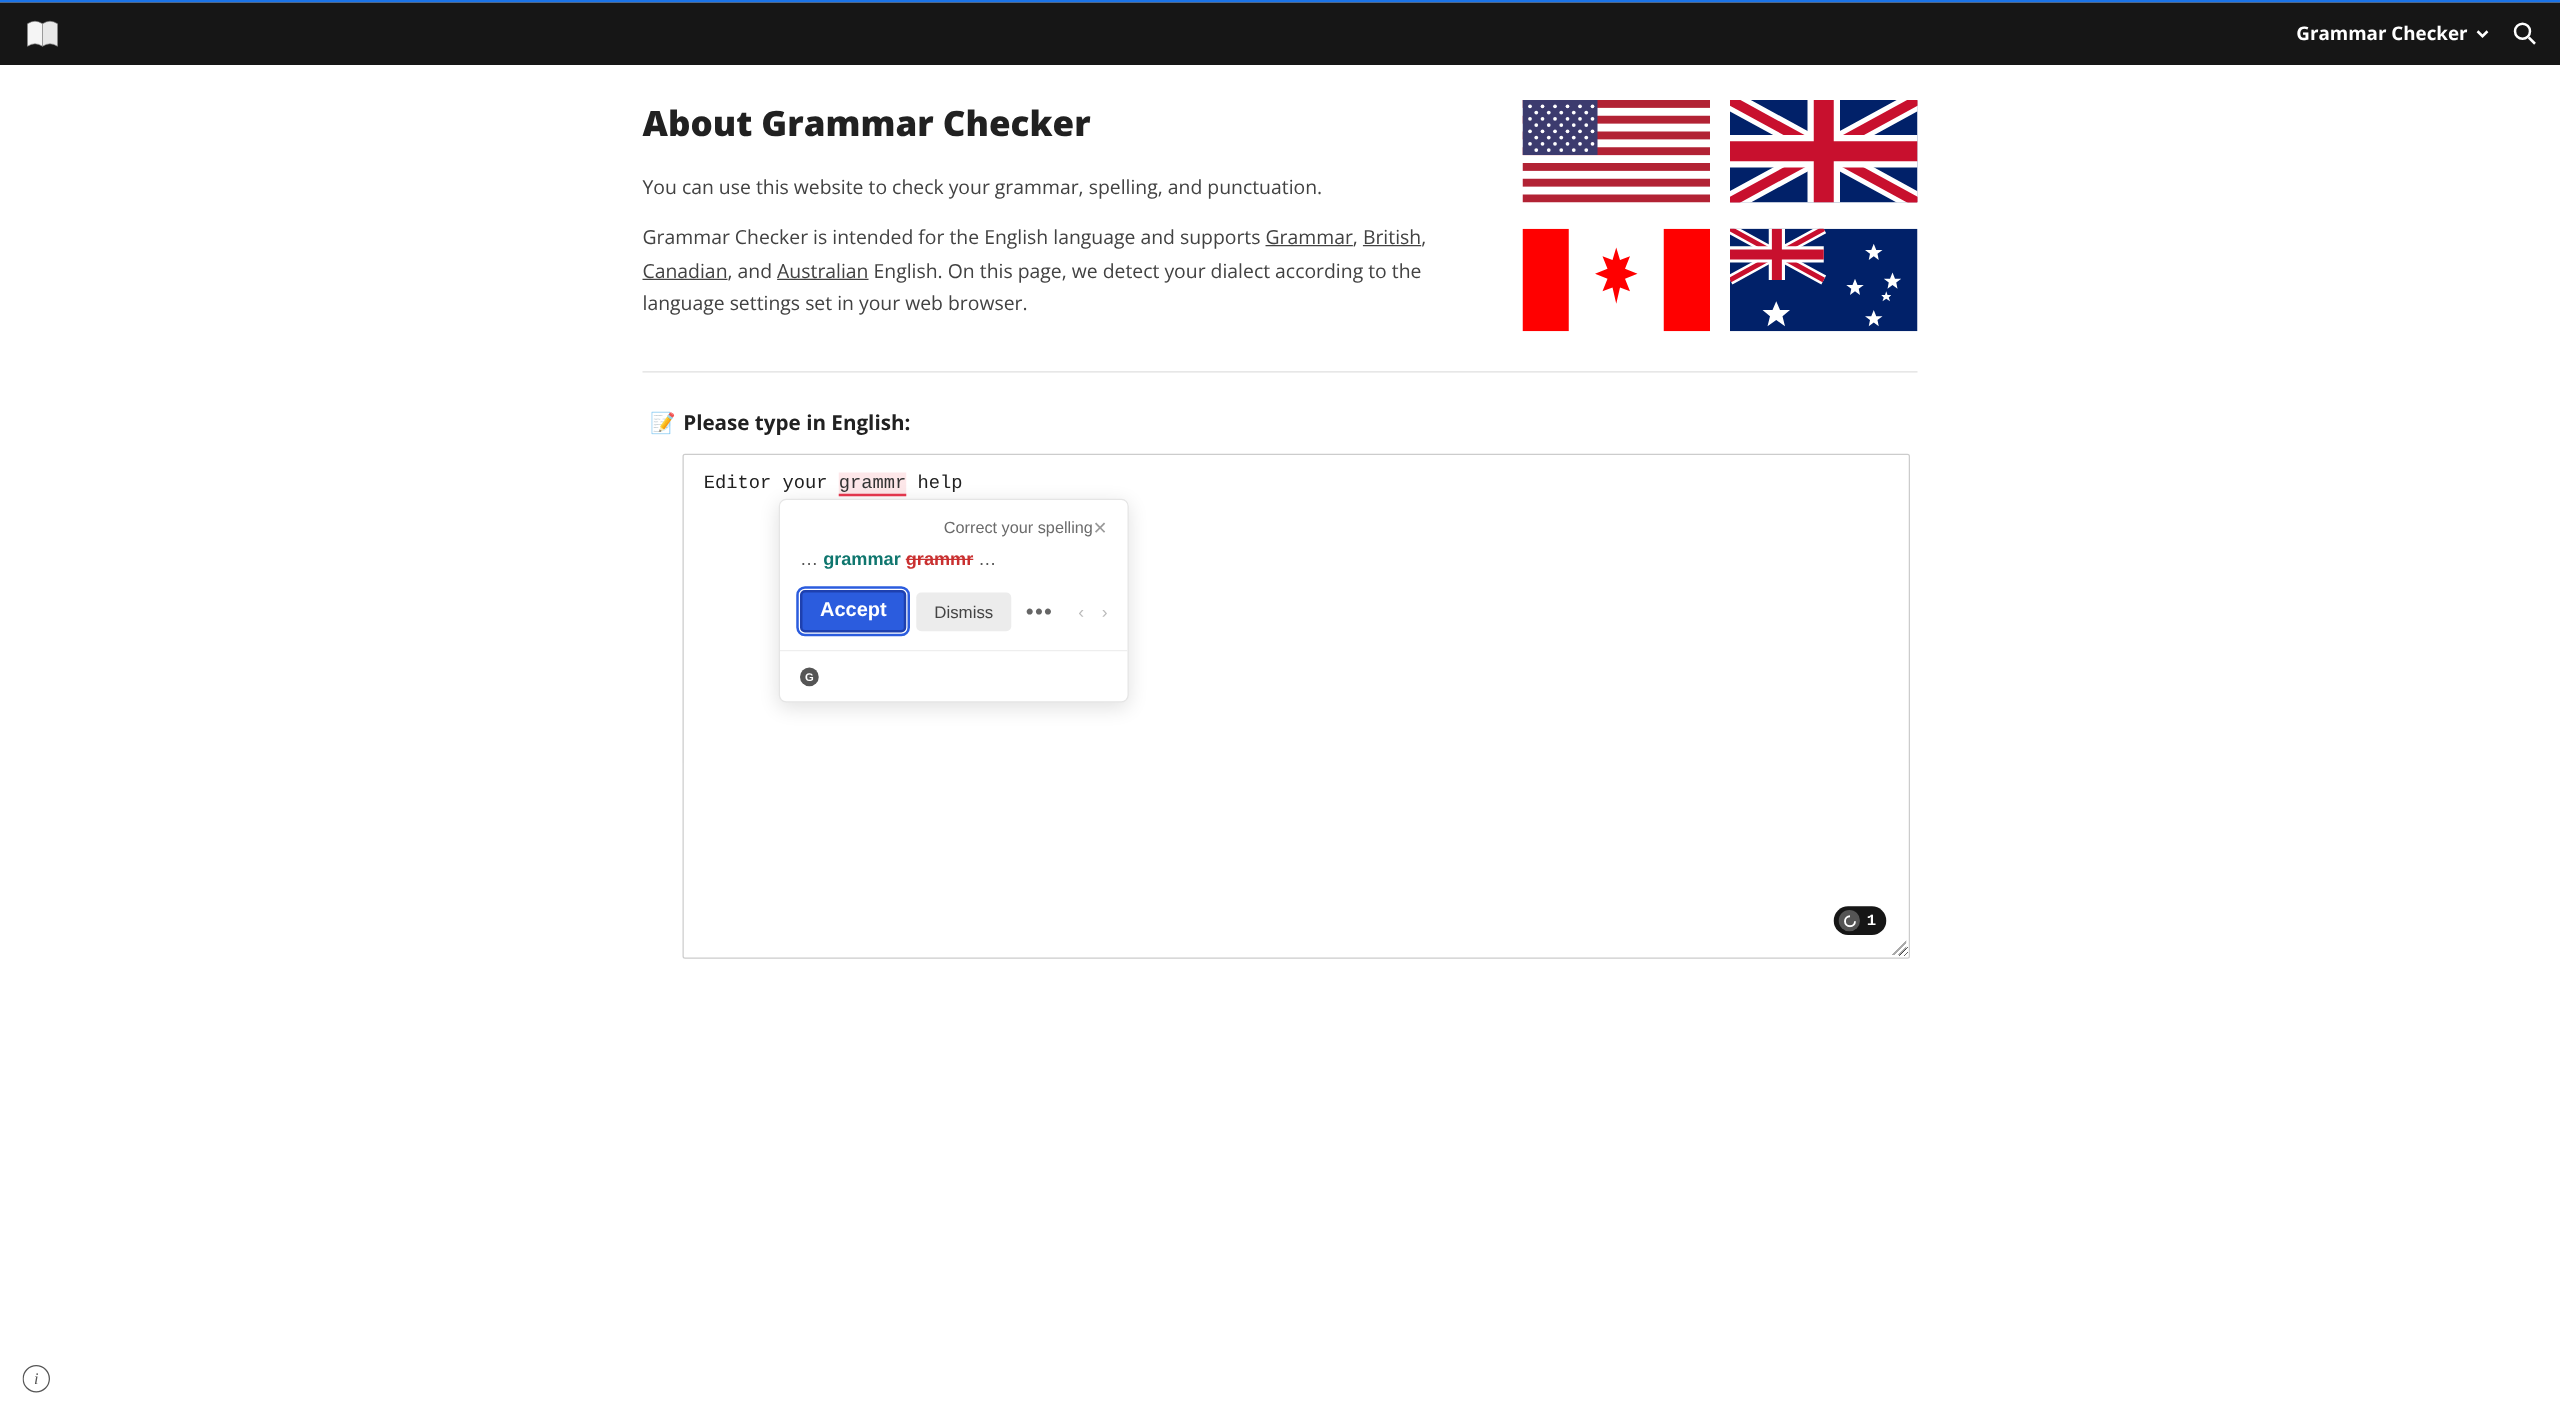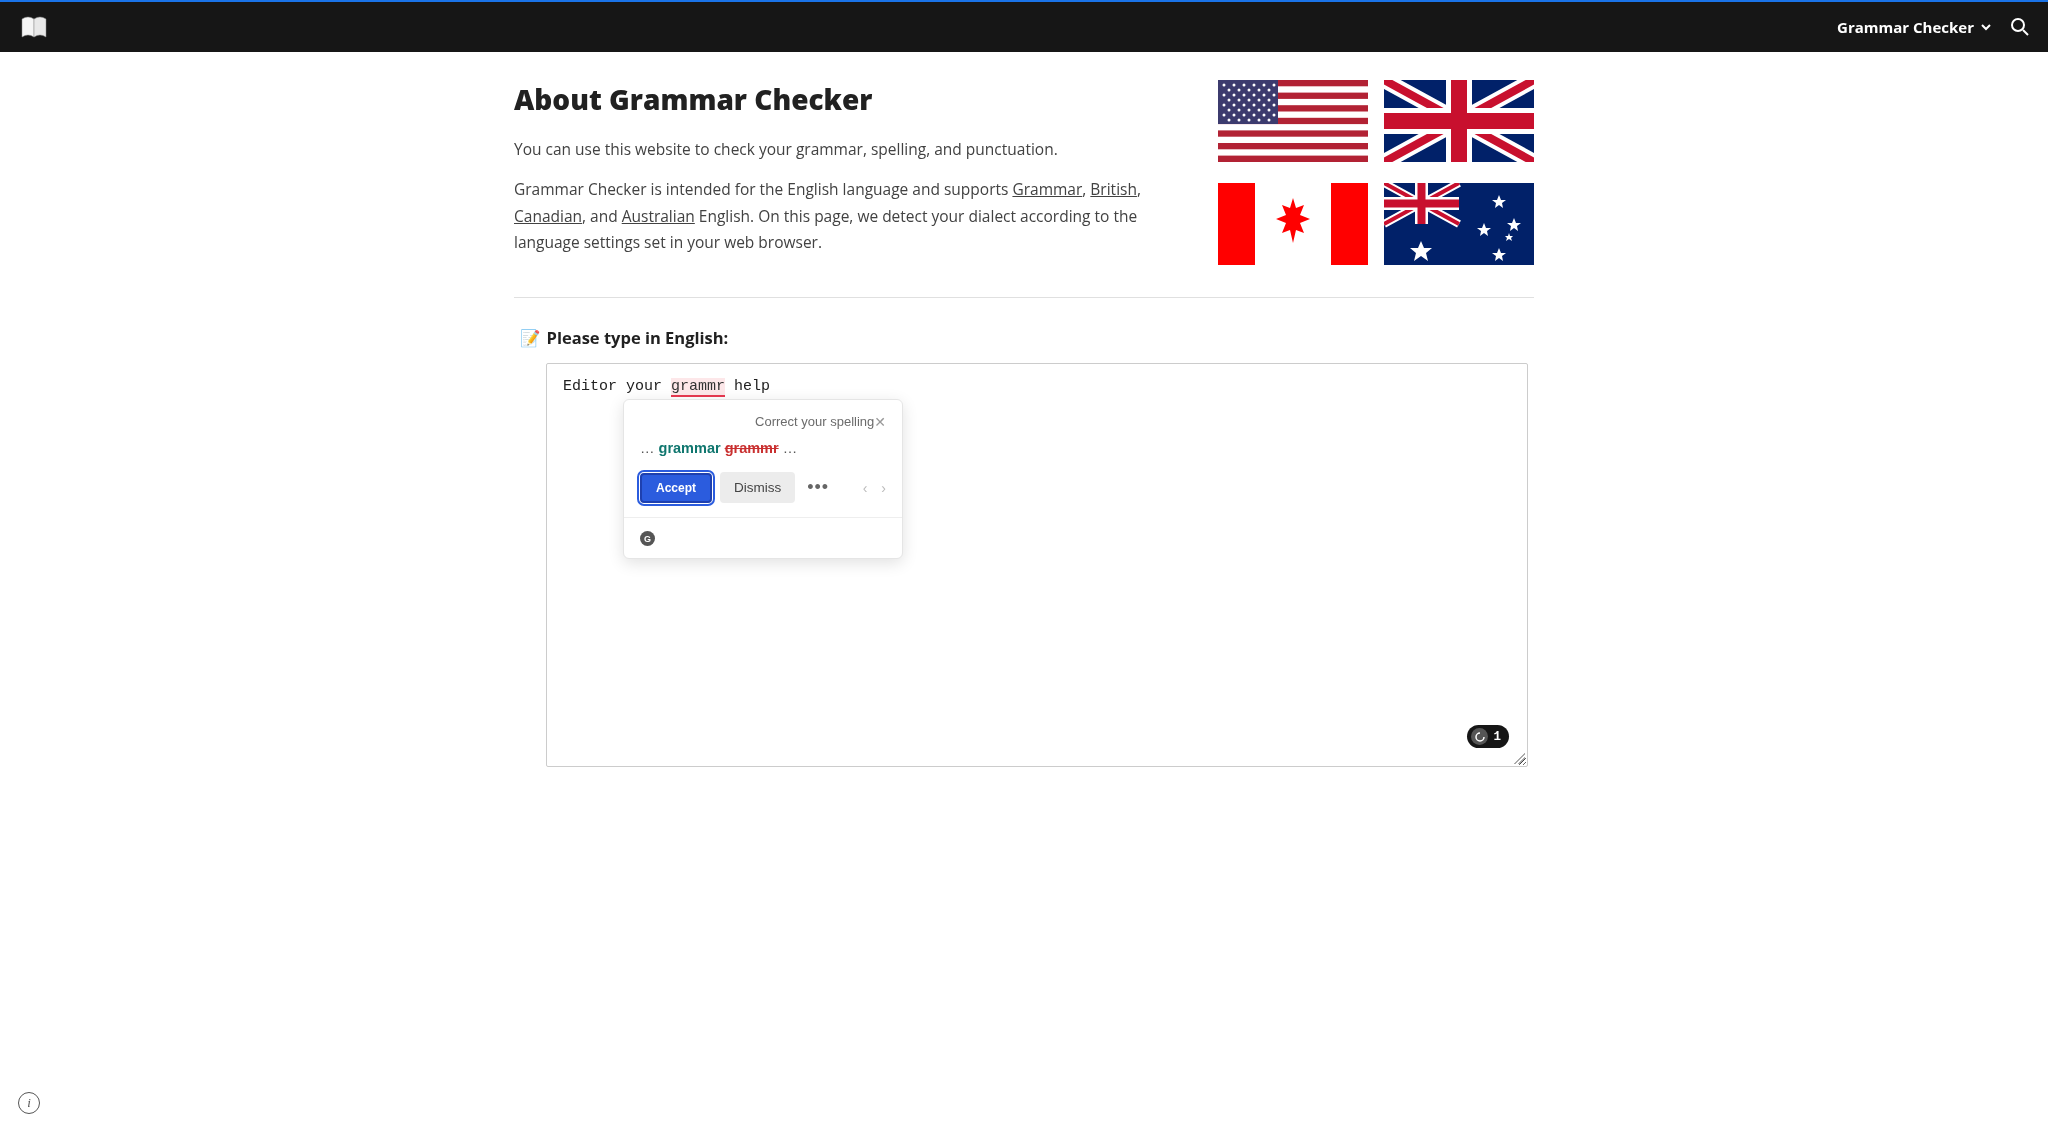--- a/index.html
+++ b/index.html
@@ -54,21 +54,21 @@
     .popup-head { padding: 14px 16px 10px 16px; display:flex; justify-content:flex-end; align-items:flex-start; }
     .popup-title { font-size: 13px; color: #6b6b6b; }
     .popup-close { font-size: 14px; color: #999; cursor: pointer; }
     .popup-body { padding: 0 16px 14px 16px; }
     .correction-line { font-size: 14.5px; color: #555; margin-bottom: 16px; }
     .correct-word { color: #0f766e; font-weight: 700; }
     .wrong-word { color: #c93030; font-weight: 700; text-decoration: line-through; }
     .popup-actions { display: flex; align-items: center; gap: 8px; }
     .btn-accept {
       background: #2b5cde; color: #fff; border: 2px solid #1e40af; outline: 2px solid #2b5cde; outline-offset: 1px;
-      padding: 6px 14px; border-radius: 4px; font-size: 12px; font-weight: 700; cursor: pointer;
+      padding: 6px 14px; border-radius: 4px; font-size: 16px; font-weight: 700; cursor: pointer;
     }
     .btn-dismiss {
       background: #ececec; color: #444; border: none;
       padding: 8px 14px; border-radius: 4px; font-size: 13.5px; cursor: pointer;
     }
     .more-dots { font-size: 18px; color: #666; cursor: pointer; letter-spacing: 1px; padding: 0 4px; }
     .nav-arrows { margin-left: auto; display: flex; gap: 14px; color: #bbb; font-size: 14px; }
     .nav-arrow { cursor: pointer; }
     
     .popup-footer { border-top: 1px solid #eee; padding: 12px 16px; display: flex; gap: 10px; align-items: flex-start; }

